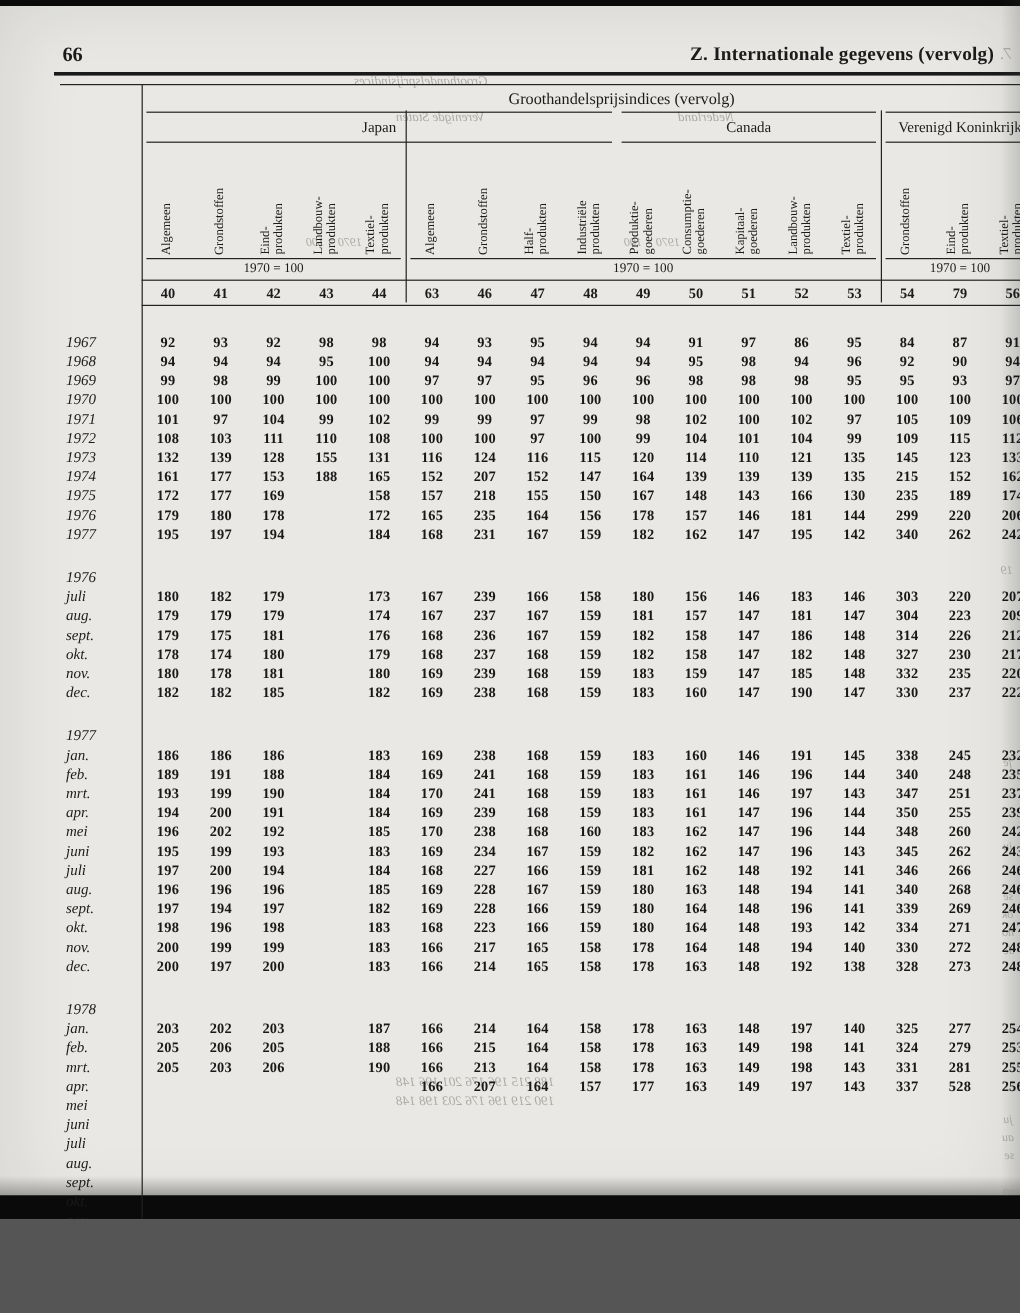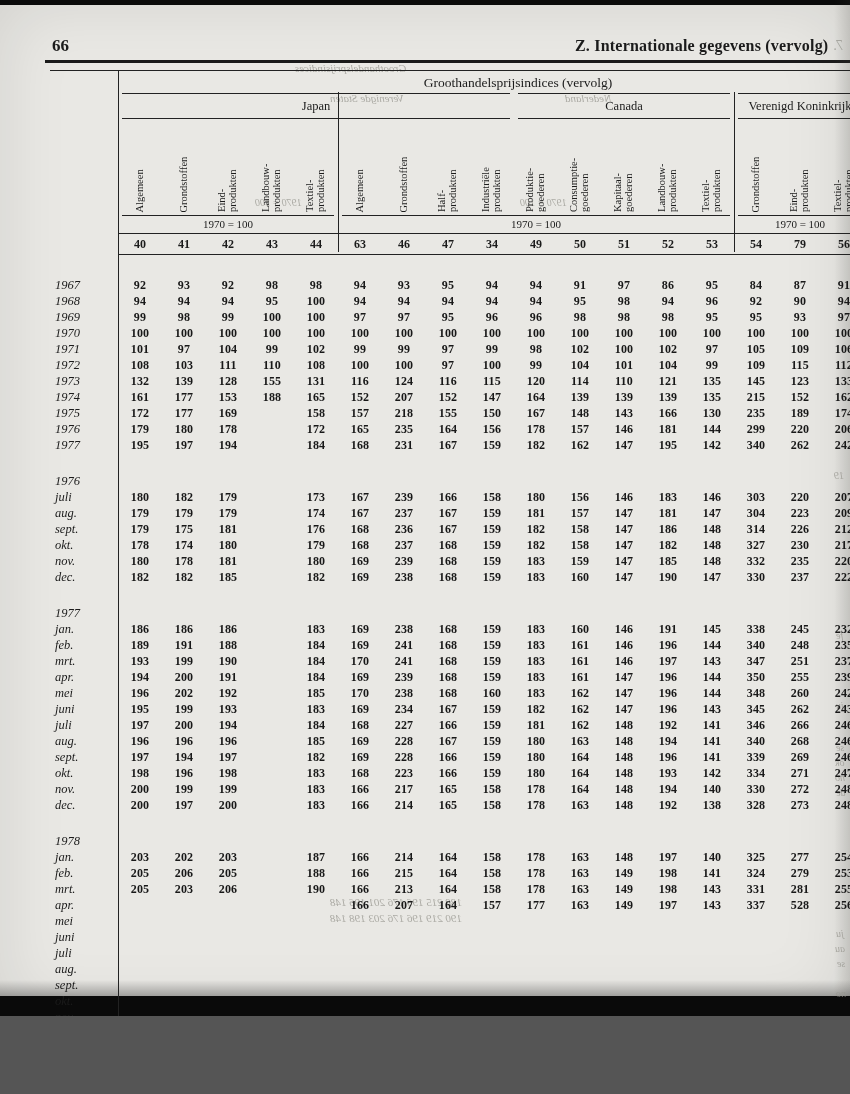--- a/index.html
+++ b/index.html
@@ -160,21 +160,21 @@
         </div>
         <div class="num-row">
           <div class="c">40</div>
           <div class="c">41</div>
           <div class="c">42</div>
           <div class="c">43</div>
           <div class="c">44</div>
           <div class="c">63</div>
           <div class="c">46</div>
           <div class="c">47</div>
-          <div class="c">34</div>
+          <div class="c">48</div>
           <div class="c">49</div>
           <div class="c">50</div>
           <div class="c">51</div>
           <div class="c">52</div>
           <div class="c">53</div>
           <div class="c">54</div>
           <div class="c">79</div>
           <div class="c">56</div>
         </div>
       </div>

